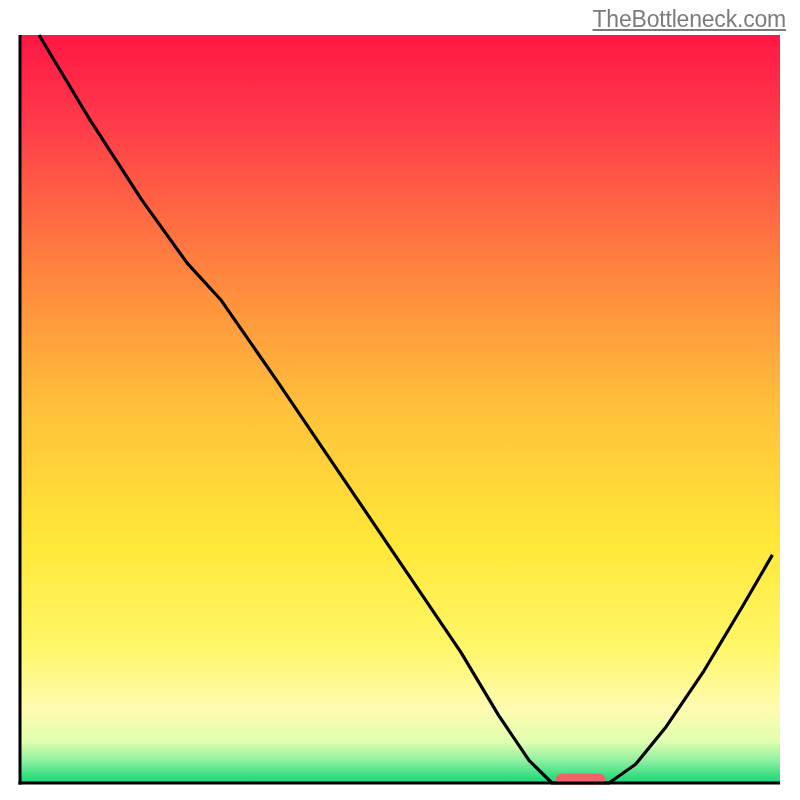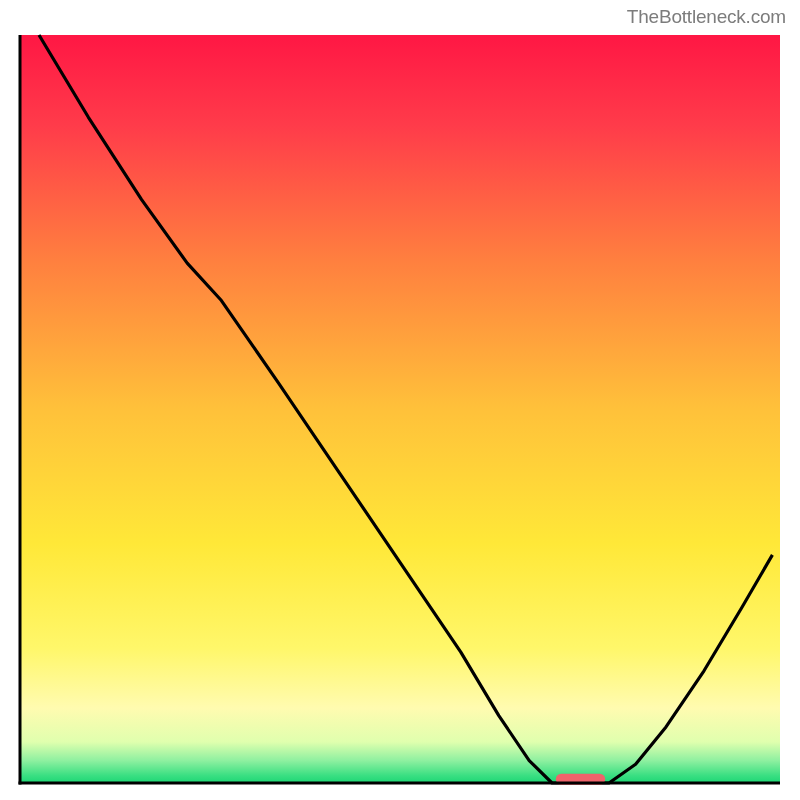--- a/index.html
+++ b/index.html
@@ -13,25 +13,26 @@
   .chart-container {
     position: relative;
     width: 800px;
     height: 800px;
   }
   .watermark {
     position: absolute;
     top: 6px;
     right: 14px;
     font-family: Arial, Helvetica, sans-serif;
-    font-size: 19px;
+    font-size: 23px;
     color: #7c7c7c;
     font-weight: 500;
     z-index: 10;
     letter-spacing: -0.2px;
+    text-decoration: underline;
   }
   svg {
     display: block;
   }
 </style>
 </head>
 <body>
 
 <div class="chart-container">
   <div class="watermark">TheBottleneck.com</div>

